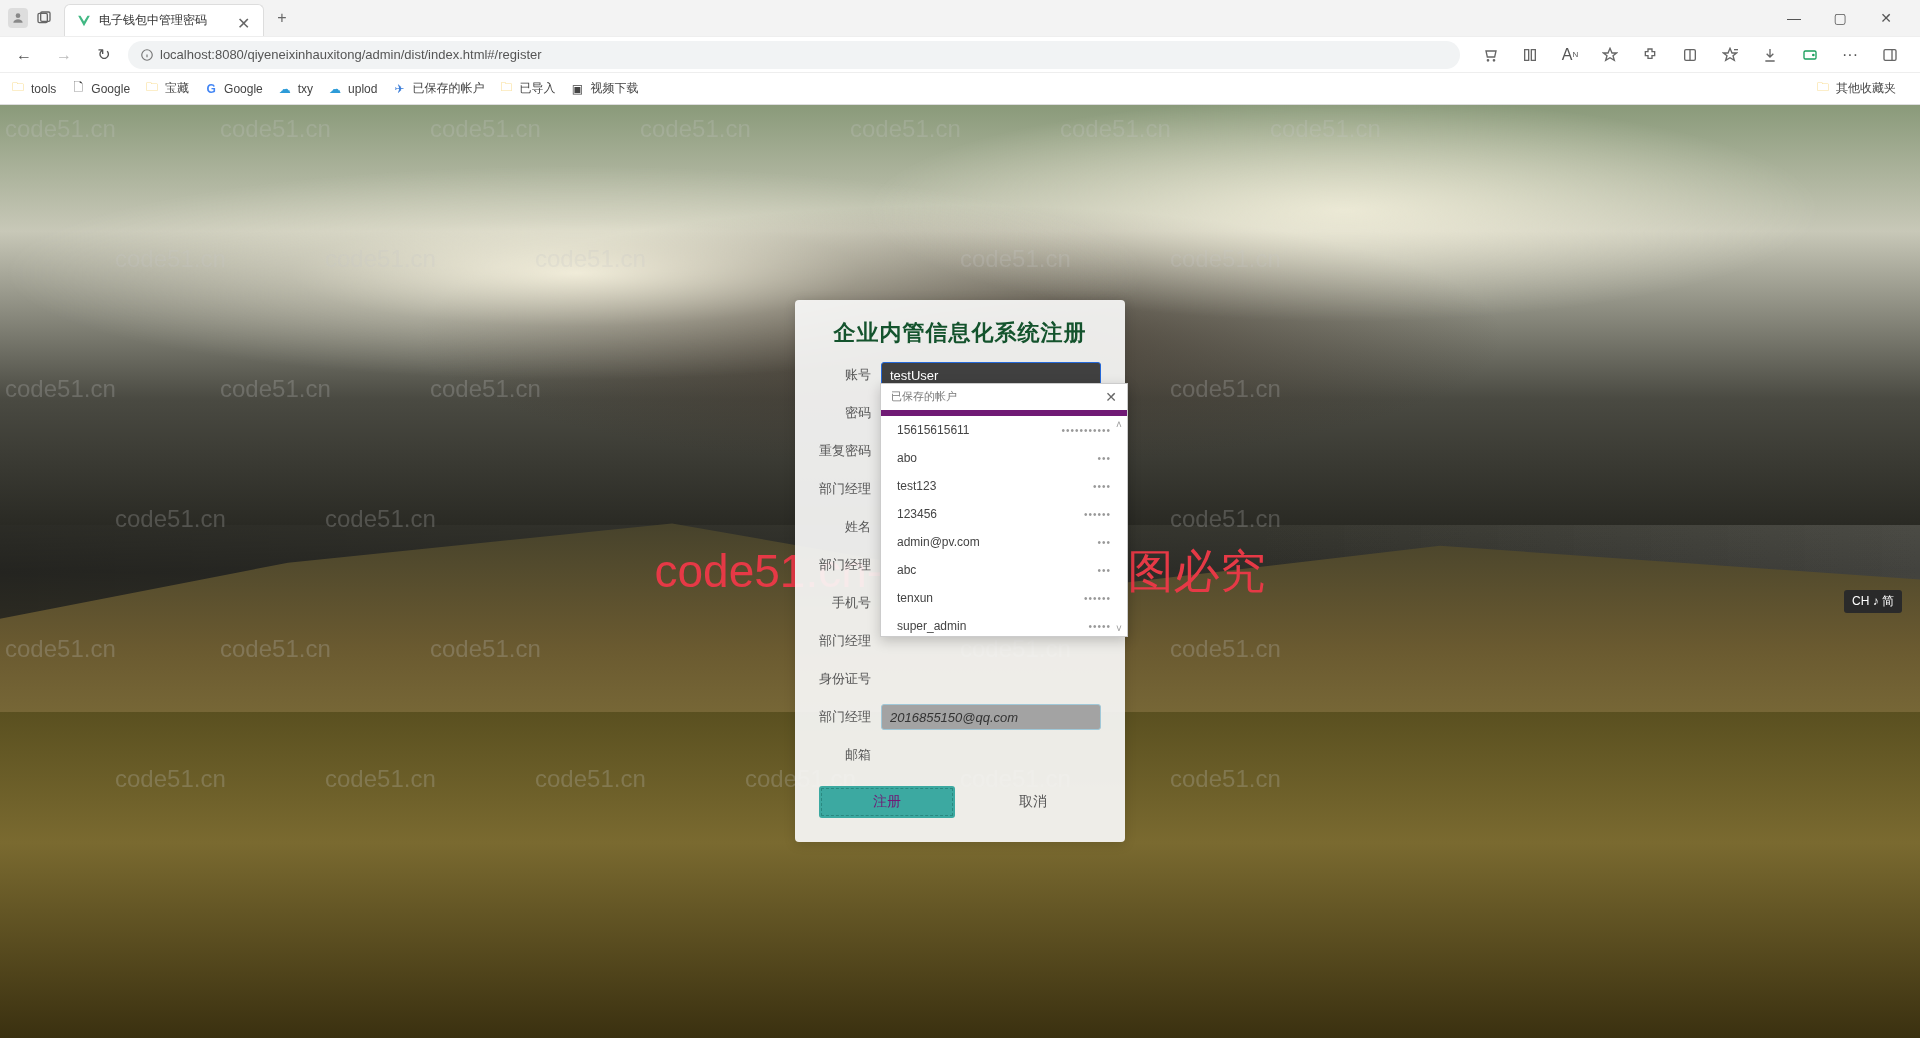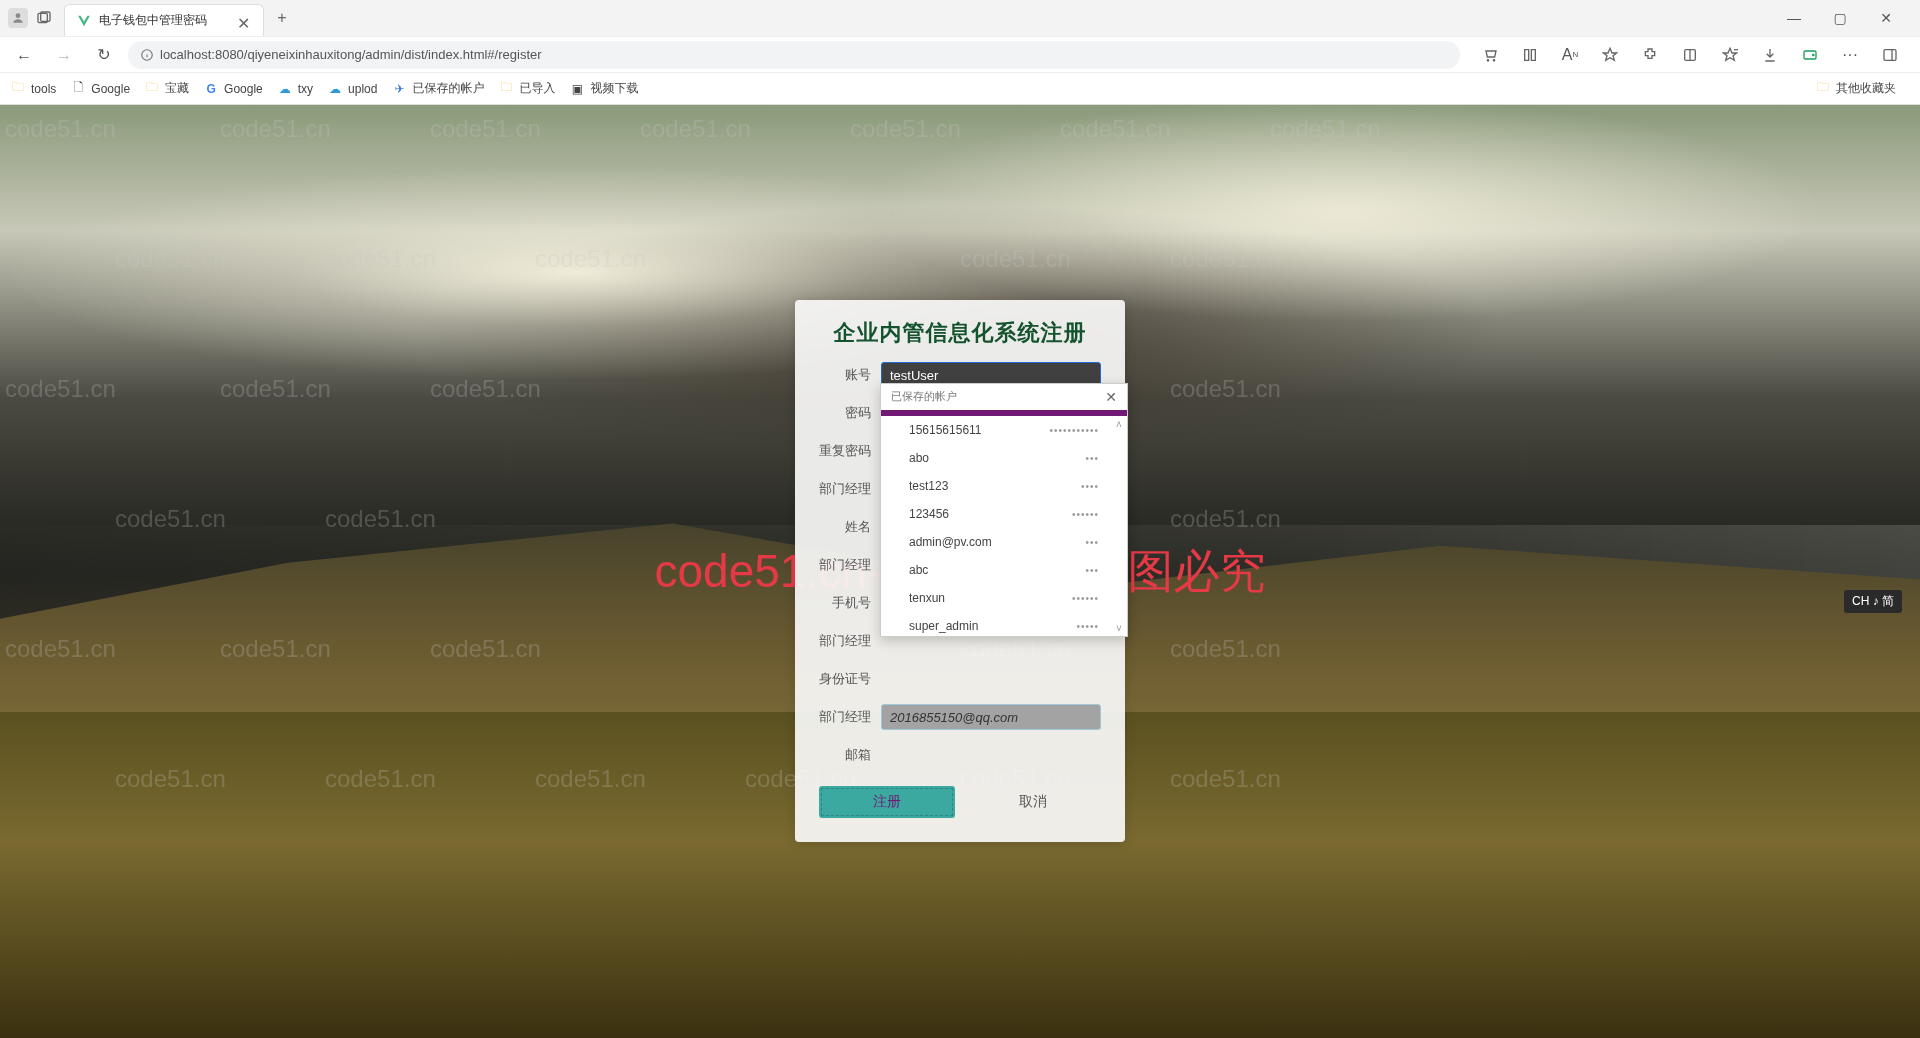--- a/index.html
+++ b/index.html
@@ -97,21 +97,21 @@
   width: 248px;
   background: #fff;
   border: 1px solid #ccc;
   box-shadow: 0 4px 12px rgba(0,0,0,0.2);
   font-size: 12px;
   z-index:10;
 }
 .af-header { display:flex; align-items:flex-start; justify-content:space-between; padding: 5px 10px; color:#777; font-size:11px; border-bottom:6px solid #701a75;}
 .af-close { cursor:pointer; font-size:14px; color:#666;}
 .af-list { max-height: 220px; overflow:hidden; position:relative;}
-.af-item { display:flex; align-items:center; justify-content:space-between; padding: 7px 28px; cursor:pointer; color:#444;}
+.af-item { display:flex; align-items:center; justify-content:space-between; padding: 7px 16px; cursor:pointer; color:#444;}
 .af-pwd { color:#999; letter-spacing:1px; font-size:10px;}
 .af-scroll-up, .af-scroll-down { position:absolute; right:2px; width:12px; height:12px; font-size:10px; color:#999; cursor:pointer; display:flex; align-items:center; justify-content:center;}
 .af-scroll-up { top:2px;} .af-scroll-down { bottom:2px;}
 .af-footer { display:flex; align-items:center; gap:8px; padding: 8px 12px; border-top:1px solid #eee; color:#444; cursor:pointer;}
 .af-key-icon { width:14px;height:14px; color:#666;}
 
 
 .ime-badge { position:absolute; right:18px; top:485px; background:#2a2a2a; color:#fff; font-size:12px; padding:3px 8px; border-radius:3px; display:flex; align-items:center; gap:4px;}
 </style>
 </head>

